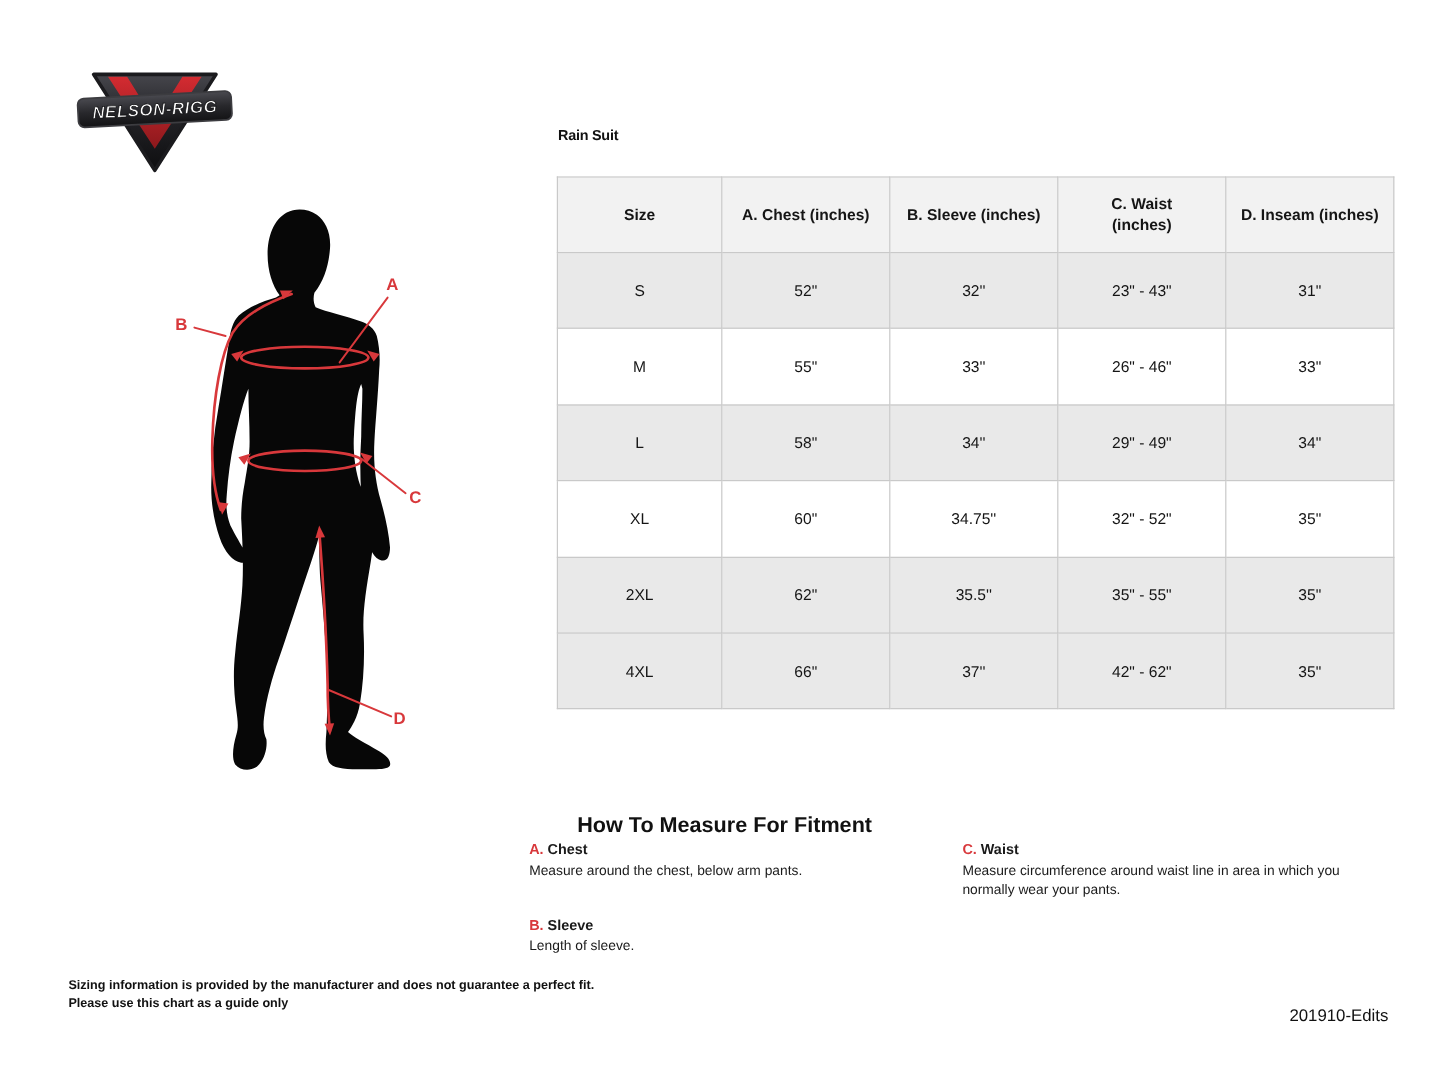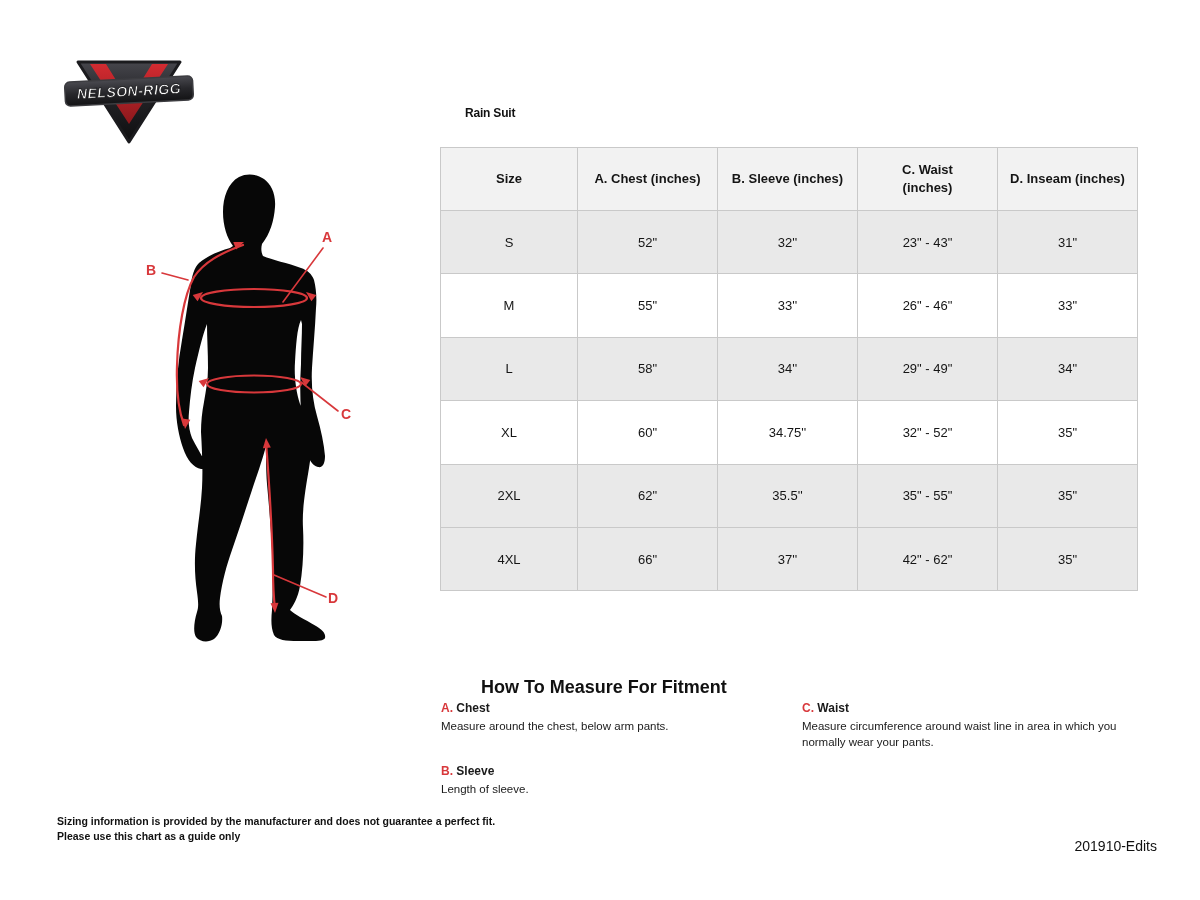--- a/index.html
+++ b/index.html
@@ -11,21 +11,21 @@
   .logo{position:absolute;left:62px;top:54px;width:134px;height:96px;}
   
   .figure{position:absolute;left:120px;top:150px;width:300px;height:530px;}
   
   .title{
     position:absolute;left:441px;top:106px;font-size:12px;font-weight:bold;
     letter-spacing:-0.2px;color:#111;margin-left:24px;
   }
   
   .size-table{
-    position:absolute;left:440px;top:147px;width:697px;
+    position:absolute;left:464px;top:147px;width:697px;
     border-collapse:collapse;table-layout:fixed;
   }
   .size-table th,.size-table td{
     border:1px solid #c9c9c9;text-align:center;vertical-align:middle;
     font-size:13px;color:#151515;padding:0;
   }
   .size-table thead th{
     height:62px;background:#f2f2f2;font-weight:bold;white-space:pre-line;line-height:1.35;
   }
   .size-table tbody td{height:62.4px;background:#ffffff;}

